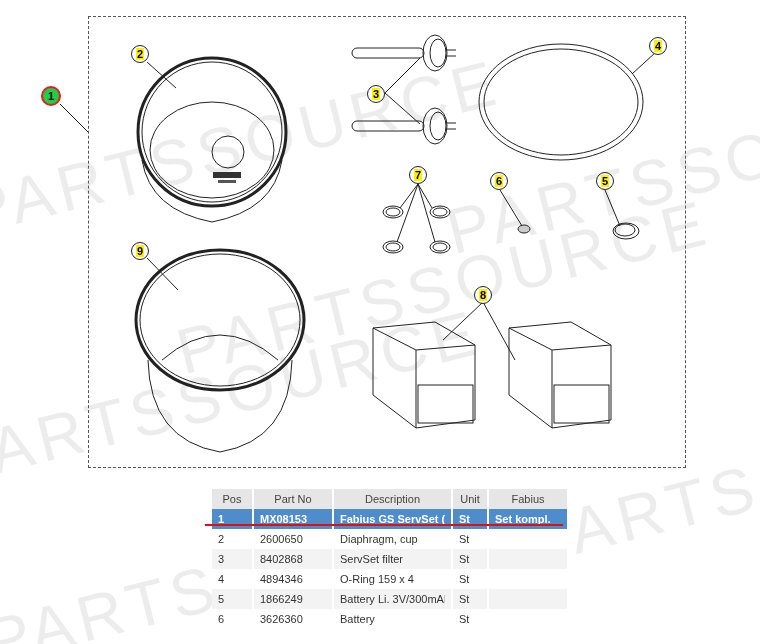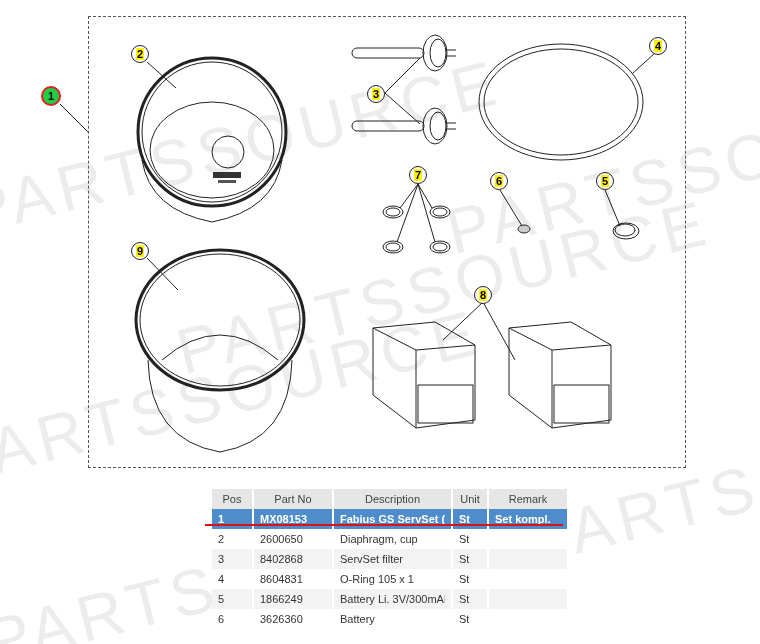--- a/index.html
+++ b/index.html
@@ -138,21 +138,21 @@
     <span>9</span>
   </div>
 
 <table class="parts">
   <thead>
     <tr>
       <th class="c-pos">Pos</th>
       <th class="c-part">Part No</th>
       <th class="c-desc">Description</th>
       <th class="c-unit">Unit</th>
-      <th class="c-rem">Remark</th>
+      <th class="c-rem">Fabius</th>
     </tr>
   </thead>
   <tbody>
     <tr class="selected">
       <td>1</td>
       <td>MX08153</td>
       <td>
           <span class="desc-clip">Fabius GS ServSet (3 y</span>
         </td>
       <td>St</td>
@@ -171,23 +171,23 @@
       <td>3</td>
       <td>8402868</td>
       <td>
           <span class="desc-clip">ServSet filter</span>
         </td>
       <td>St</td>
       <td></td>
     </tr>
     <tr class="even">
       <td>4</td>
-      <td>8604831</td>
-      <td>
-          <span class="desc-clip">O-Ring 105 x 1</span>
+      <td>4894346</td>
+      <td>
+          <span class="desc-clip">O-Ring 159 x 4</span>
         </td>
       <td>St</td>
       <td></td>
     </tr>
     <tr class="odd">
       <td>5</td>
       <td>1866249</td>
       <td>
           <span class="desc-clip">Battery Li. 3V/300mAh F</span>
         </td>

